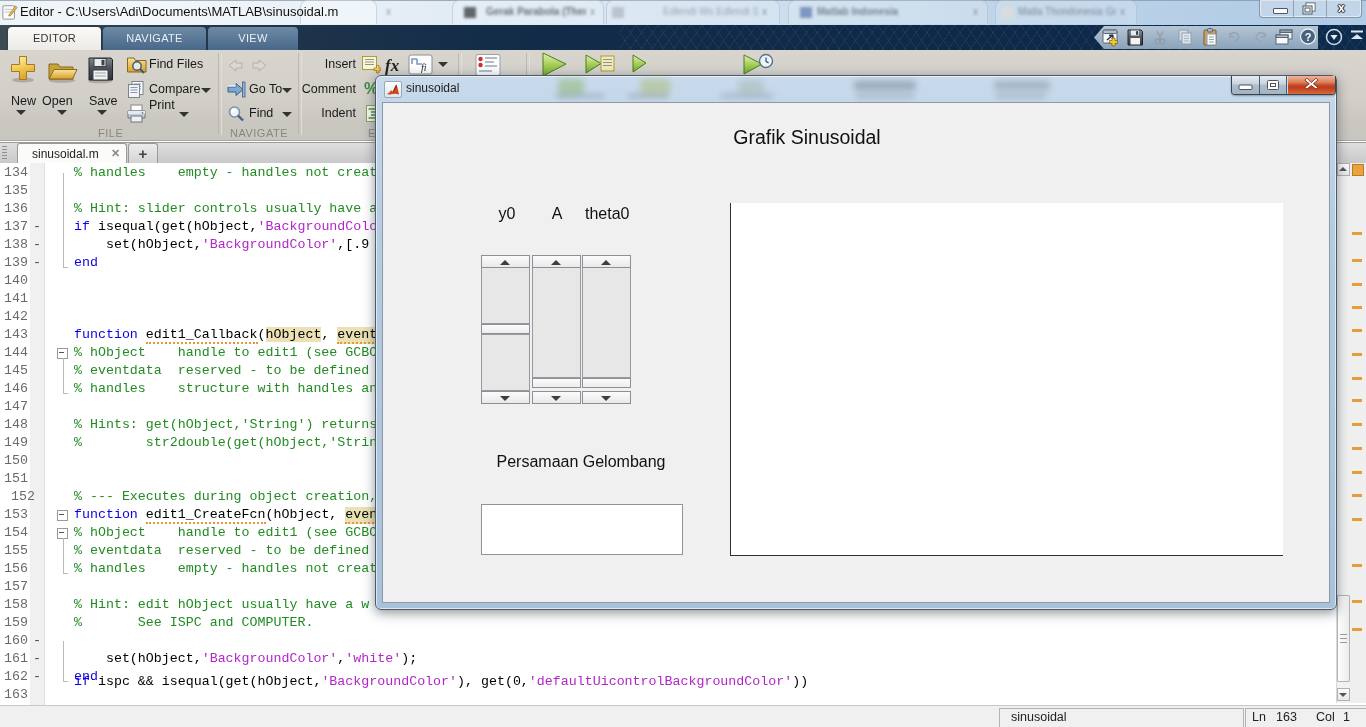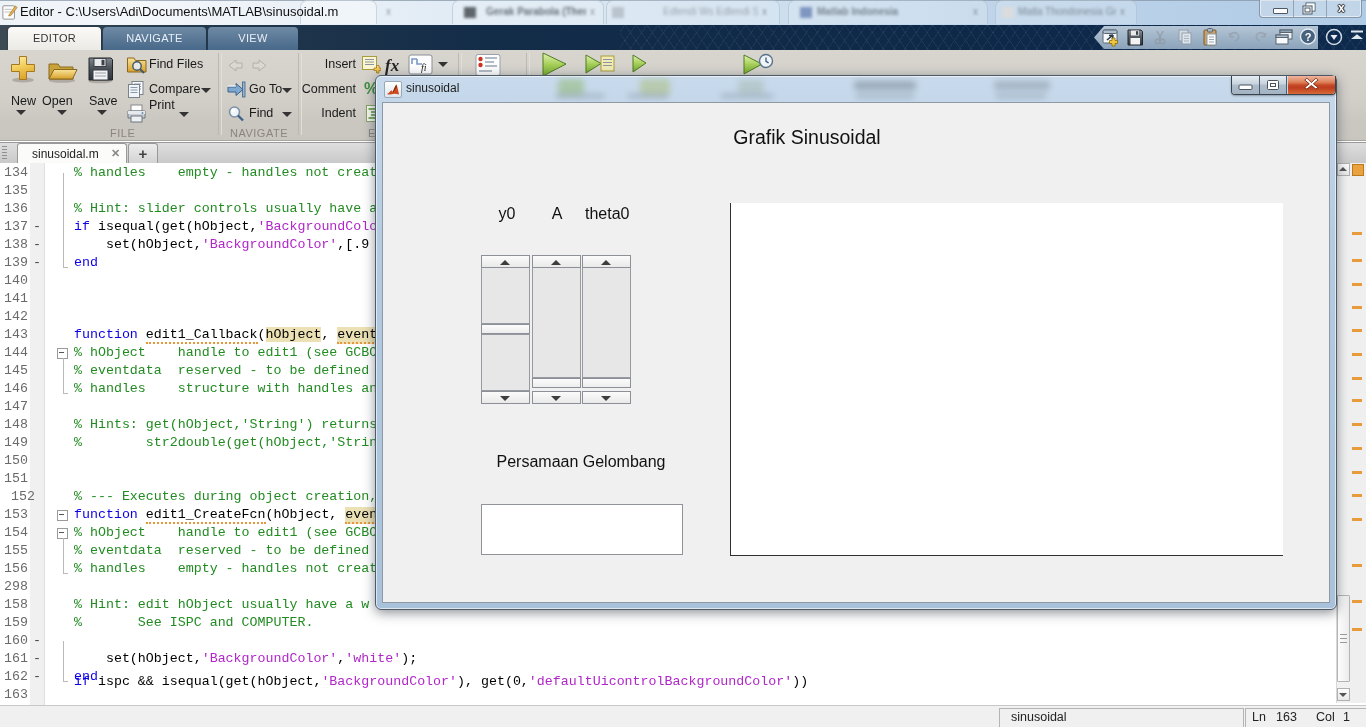--- a/index.html
+++ b/index.html
@@ -227,21 +227,21 @@
       <path d="M4.5 6 h7 L8 11 Z" fill="#e8eef4"></path>
     </g>
 
     <g transform="translate(256,4)">
       <rect x="1" y="0.5" width="12" height="2" fill="#dfe7ee"></rect>
       <path d="M1 9 h12 L7 4.2 Z" fill="#dfe7ee"></path>
     </g>
   </svg>
 
   <div id="ribbon">
-    <div class="seclabel" style="left:98px;margin-left:12px;">FILE</div>
+    <div class="seclabel" style="left:98px;">FILE</div>
     <div class="seclabel" style="left:230px;">NAVIGATE</div>
     <div class="seclabel" style="left:368px;">E</div>
     <div class="vsep" style="left:218px;"></div>
     <div class="vsep" style="left:298px;"></div>
     <div class="vsep" style="left:458px;"></div>
     <div class="vsep" style="left:526px;"></div>
     <div class="rlabel" style="left:11px;top:44px;">New</div>
     <div class="rlabel" style="left:42px;top:44px;">Open</div>
     <div class="rlabel" style="left:89px;top:44px;">Save</div>
     <div class="dd" style="left:16px;top:60px;"></div>
@@ -454,21 +454,21 @@
     <div class="ln" style="top:343px;">153</div>
     <div class="foldbox" style="top:347px;"></div>
     <div class="cl" style="top:343px;"><span class="k">function</span> <span class="wv">edit1_CreateFcn</span>(hObject, <span class="hl wv">eventdata</span>, handles)</div>
     <div class="ln" style="top:361px;">154</div>
     <div class="foldbox" style="top:365px;"></div>
     <div class="cl" style="top:361px;"><span class="c">% hObject    handle to edit1 (see GCBO)</span></div>
     <div class="ln" style="top:379px;">155</div>
     <div class="cl" style="top:379px;"><span class="c">% eventdata  reserved - to be defined in a future version of MATLAB</span></div>
     <div class="ln" style="top:397px;">156</div>
     <div class="cl" style="top:397px;"><span class="c">% handles    empty - handles not created until after all CreateFcns called</span></div>
-    <div class="ln" style="top:415px;">298</div>
+    <div class="ln" style="top:415px;">157</div>
     <div class="ln" style="top:433px;">158</div>
     <div class="cl" style="top:433px;"><span class="c">% Hint: edit hObject usually have a w</span></div>
     <div class="ln" style="top:451px;">159</div>
     <div class="cl" style="top:451px;"><span class="c">%       See ISPC and COMPUTER.</span></div>
     <div class="ln" style="top:469px;">160</div>
     <div class="dash" style="top:469px;">-</div>
     <div class="cl" style="top:469px;margin-top:41px;"><span class="k">if</span> ispc &amp;&amp; isequal(get(hObject,<span class="s">'BackgroundColor'</span>), get(0,<span class="s">'defaultUicontrolBackgroundColor'</span>))</div>
     <div class="ln" style="top:487px;">161</div>
     <div class="dash" style="top:487px;">-</div>
     <div class="cl" style="top:487px;">    set(hObject,<span class="s">'BackgroundColor'</span>,<span class="s">'white'</span>);</div>

